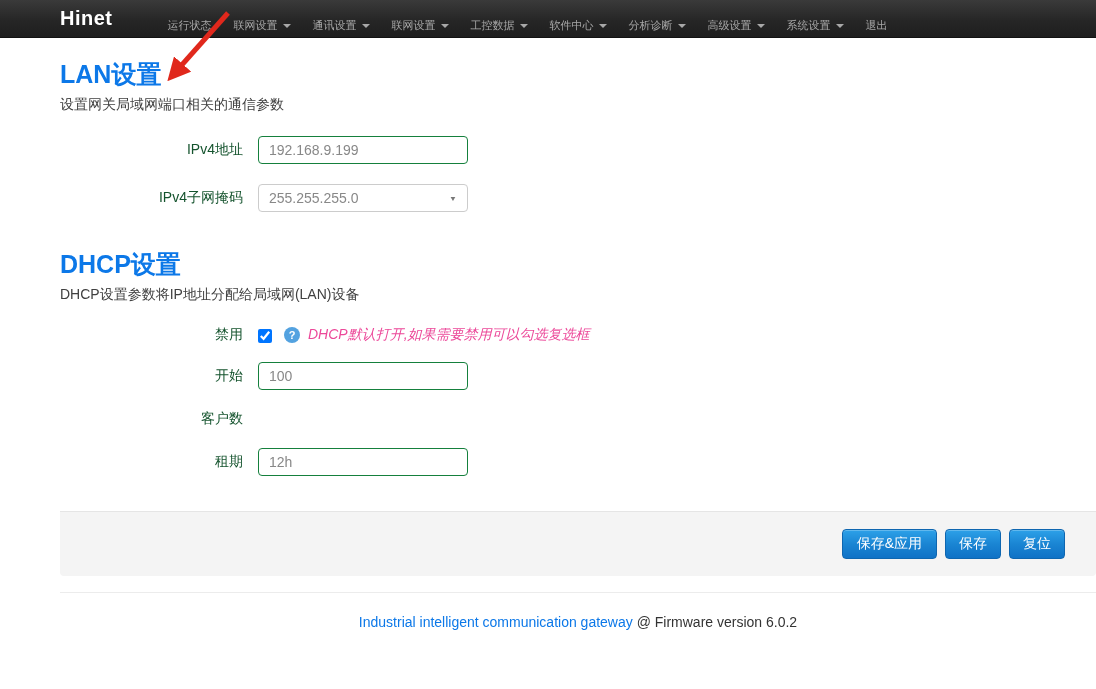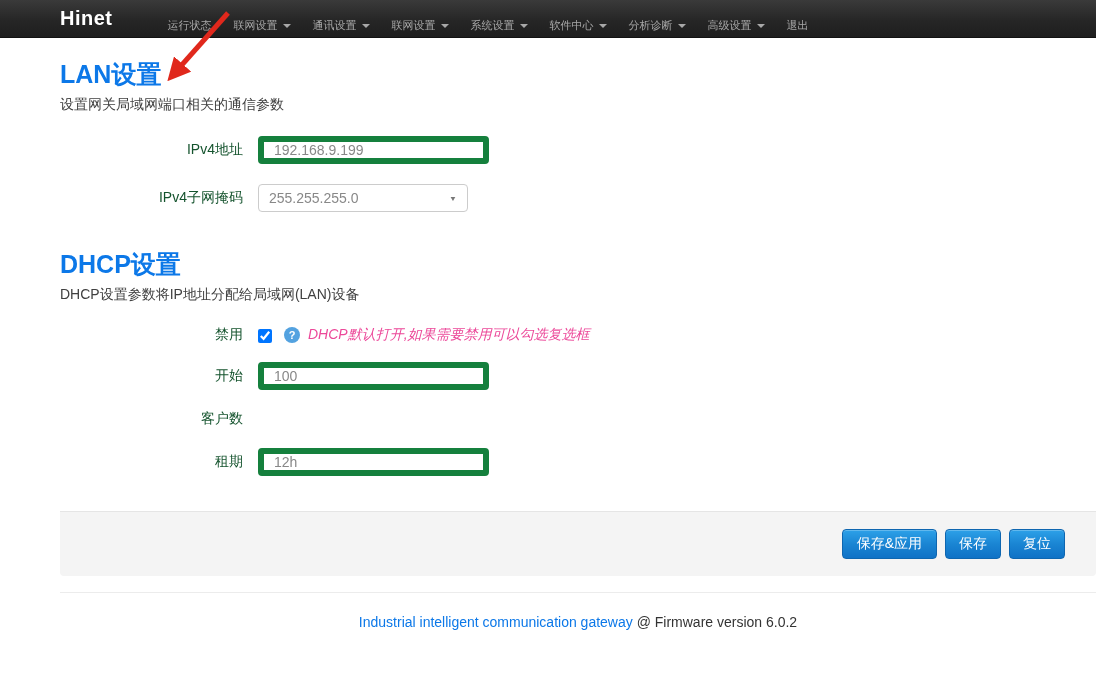--- a/index.html
+++ b/index.html
@@ -34,21 +34,21 @@
   .section-title.first { margin:20px 0 5px; }
   .section-title.second { margin:36px 0 5px; }
   .section-sub { font-size:14px; color:#404040; margin-bottom:22px; }
 
   .form-row { display:flex; align-items:center; margin-bottom:20px; }
   .form-label {
     width:183px; text-align:right; margin-right:15px;
     font-size:14px; color:#14532d; flex:none;
   }
   .text-input {
-    width:231px; height:28px; border:6px solid #15803d; border-radius:4px;
+    width:210px; height:28px; border:1px solid #15803d; border-radius:4px;
     padding:0 10px; font-size:14px; color:#888; background:#fff; outline:none;
     font-family:"Liberation Sans","DejaVu Sans",sans-serif;
   }
   .select-box {
     width:210px; height:28px; border:1px solid #ccc; border-radius:4px;
     padding:0 10px; font-size:14px; color:#888; background:#fff;
     display:flex; align-items:center; justify-content:space-between; cursor:pointer;
   }
   .select-caret { font-size:8px; color:#777; transform:scaleY(0.85); }
 
@@ -105,33 +105,37 @@
       </li>
     <li class="nav-item">
         <span>通讯设置</span>
         <span class="caret"></span>
       </li>
     <li class="nav-item">
         <span>联网设置</span>
         <span class="caret"></span>
       </li>
     <li class="nav-item">
+        <span>工控数据</span>
+        <span class="caret"></span>
+      </li>
+    <li class="nav-item">
+        <span>软件中心</span>
+        <span class="caret"></span>
+      </li>
+    <li class="nav-item">
+        <span>分析诊断</span>
+        <span class="caret"></span>
+      </li>
+    <li class="nav-item">
+        <span>高级设置</span>
+        <span class="caret"></span>
+      </li>
+    <li class="nav-item">
         <span>系统设置</span>
-        <span class="caret"></span>
-      </li>
-    <li class="nav-item">
-        <span>软件中心</span>
-        <span class="caret"></span>
-      </li>
-    <li class="nav-item">
-        <span>分析诊断</span>
-        <span class="caret"></span>
-      </li>
-    <li class="nav-item">
-        <span>高级设置</span>
         <span class="caret"></span>
       </li>
     <li class="nav-item">
         <span>退出</span>
       </li>
   </ul>
 </nav>
 
 <svg class="arrow-overlay" viewBox="0 0 320 110">
   <defs>

